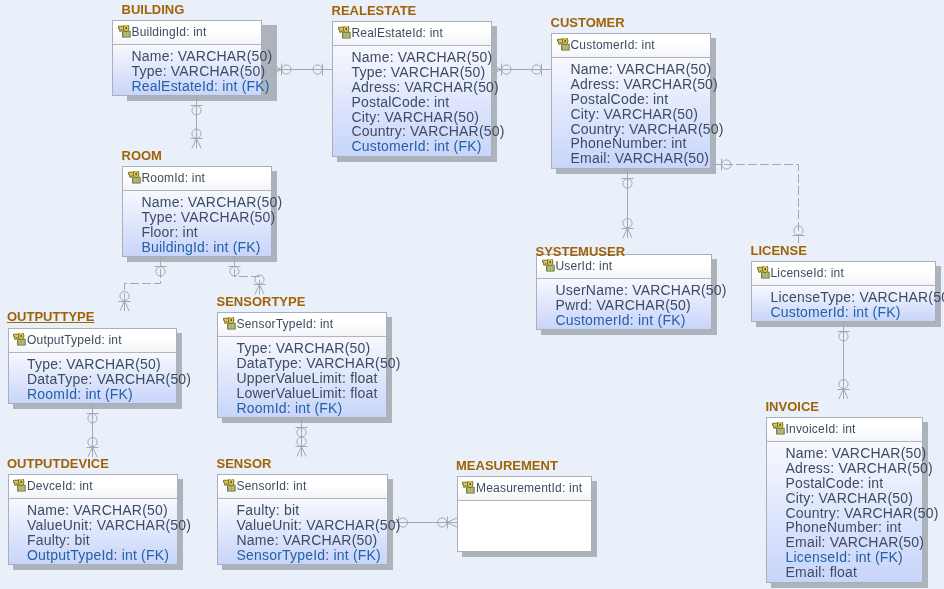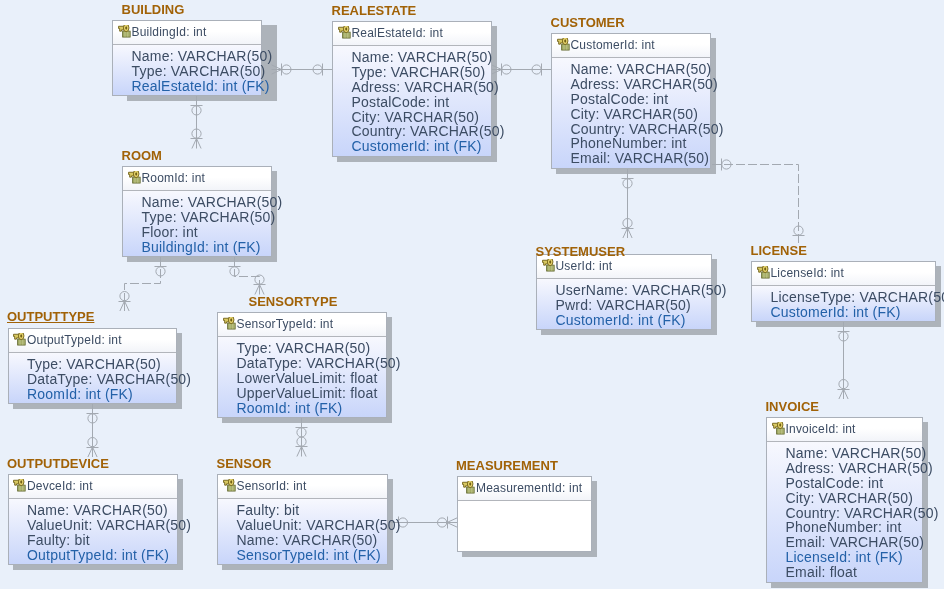--- a/index.html
+++ b/index.html
@@ -312,40 +312,40 @@
       </div>
       <div class="ebody">
           <div class="f">Type: VARCHAR(50)</div>
           <div class="f">DataType: VARCHAR(50)</div>
           <div class="f fk">RoomId: int (FK)</div>
         </div>
     </div>
   </div>
 
   <div class="entity">
-    <div class="etitle" style="left: 216.5px; top: 294.7px; margin-left: 32px;">SENSORTYPE</div>
+    <div class="etitle" style="left: 216.5px; top: 294.7px;">SENSORTYPE</div>
     <div class="eshadow" style="left: 222px; top: 317px; width: 170px; height: 105.9px;"></div>
     <div class="ebox" style="left: 217px; top: 312px; width: 170px; height: 105.9px;">
       <div class="ehead">
         <svg class="keyicon" viewBox="0 1.5 14 14" preserveAspectRatio="none" xmlns="http://www.w3.org/2000/svg">
   <g>
     <rect x="5.0" y="7.9" width="8.1" height="6.1" fill="#9aa357" stroke="#5f662c" stroke-width="0.9"></rect>
     <path d="M6.7 8.2 L6.7 13.7 M8.4 8.2 L8.4 13.7 M10.1 8.2 L10.1 13.7 M11.8 8.2 L11.8 13.7" stroke="#c3c891" stroke-width="0.85"></path>
     <path d="M0.6 2.8 L8.8 2.8 L8.8 6.6 L3.7 6.6 L3.7 7.9 L1.8 7.9 L1.8 5.1 L0.6 5.1 Z" fill="#d9c962" stroke="#6a5a12" stroke-width="0.9" stroke-linejoin="miter"></path>
     <ellipse cx="8.8" cy="4.5" rx="3.0" ry="3.9" fill="#e3d06a" stroke="#6a5a12" stroke-width="0.9"></ellipse>
     <path d="M8.8 2.5 L10.0 4.6 L8.8 6.7 L7.6 4.6 Z" fill="#6a5a12"></path>
   </g>
           </svg>
         <span class="pk">SensorTypeId: int</span>
       </div>
       <div class="ebody">
           <div class="f">Type: VARCHAR(50)</div>
           <div class="f">DataType: VARCHAR(50)</div>
+          <div class="f">UpperValueLimit: float</div>
           <div class="f">LowerValueLimit: float</div>
-          <div class="f">UpperValueLimit: float</div>
           <div class="f fk">RoomId: int (FK)</div>
         </div>
     </div>
   </div>
 
   <div class="entity">
     <div class="etitle" style="left: 7px; top: 457px;">OUTPUTDEVICE</div>
     <div class="eshadow" style="left: 12.5px; top: 479px; width: 170.5px; height: 91px;"></div>
     <div class="ebox" style="left: 7.5px; top: 474px; width: 170.5px; height: 91px;">
       <div class="ehead">

